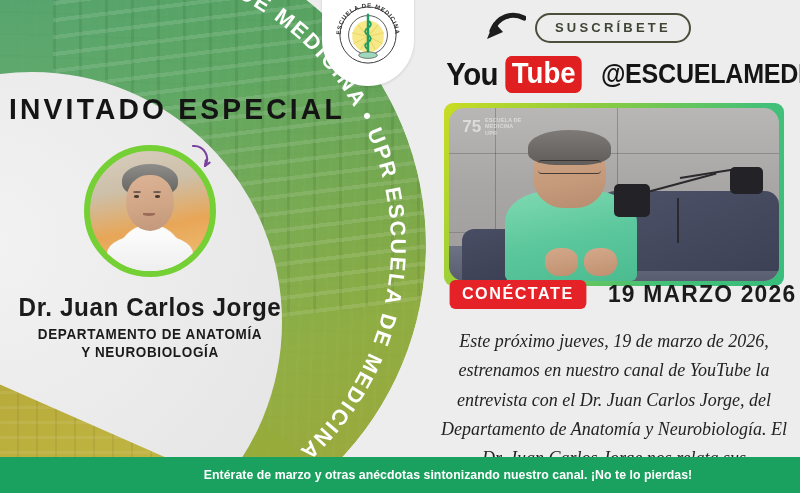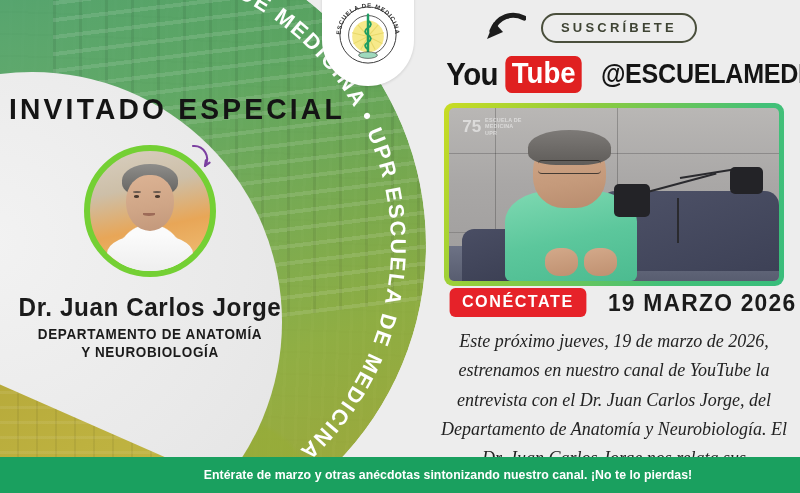--- a/index.html
+++ b/index.html
@@ -177,21 +177,21 @@
     position:absolute; left:50%; top:58%;
     transform:translate(-50%,-50%);
     width:72px; height:72px;
   }
 
   
   .right { position:absolute; left:428px; top:0; width:372px; height:493px; z-index:5; }
 
   .subs-row {
     position:absolute; left:56px; top:11px;
-    display:flex; align-items:center; gap:15px;
+    display:flex; align-items:center; gap:9px;
   }
   .arrow-ic { width:42px; height:34px; flex:0 0 auto; }
   .subs-pill {
     border:2.2px solid #4a4f3c;
     border-radius:18px;
     padding:5px 18px 6px;
     font-size:13px;
     font-weight:700;
     color:#3f4434;
     letter-spacing:3.2px;
@@ -230,21 +230,21 @@
   .video {
     position:absolute; left:16px; top:103px;
     width:340px; height:183px;
     padding:5px;
     border-radius:9px;
     background:linear-gradient(120deg,#c9dc23 0%,#8ccb3f 34%,#43c078 72%,#38bd7b 100%);
   }
   .video-in {
     position:relative;
     width:100%; height:100%;
-    border-radius:5px;
+    border-radius:15px;
     overflow:hidden;
     background:
       linear-gradient(180deg,#b9b7b5 0%,#a9a7a6 44%,#9e9c9b 100%);
   }
   .v-wall-l {
     position:absolute; left:0; top:0; width:100%; height:100%;
     background:
       linear-gradient(90deg, rgba(0,0,0,.22) 0 1px, rgba(0,0,0,0) 1px) 14% 0/1px 100% no-repeat,
       linear-gradient(90deg, rgba(0,0,0,.22) 0 1px, rgba(0,0,0,0) 1px) 51% 0/1px 100% no-repeat,
       linear-gradient(180deg, rgba(0,0,0,.20) 0 1px, rgba(0,0,0,0) 1px) 0 26%/100% 1px no-repeat,
@@ -336,22 +336,22 @@
     line-height:1;
   }
   .v-mark-tx {
     font-family:"Liberation Sans Narrow","Liberation Sans", sans-serif;
     font-size:5.4px; font-weight:700; color:#f2f2f2;
     line-height:1.22; letter-spacing:.2px;
   }
 
   
   .date-row {
-    position:absolute; left:18px; top:288px;
-    display:flex; align-items:flex-end; gap:13px;
+    position:absolute; left:18px; top:280px;
+    display:flex; align-items:flex-start; gap:13px;
   }
   .conectate {
     background:#e62229;
     color:#fff;
     border-radius:6px;
     padding:4px 13px 5px;
     font-family:"Liberation Sans Narrow","Liberation Sans", sans-serif;
     font-size:17px; font-weight:700;
     letter-spacing:1.6px;
     transform:scaleX(.95);

